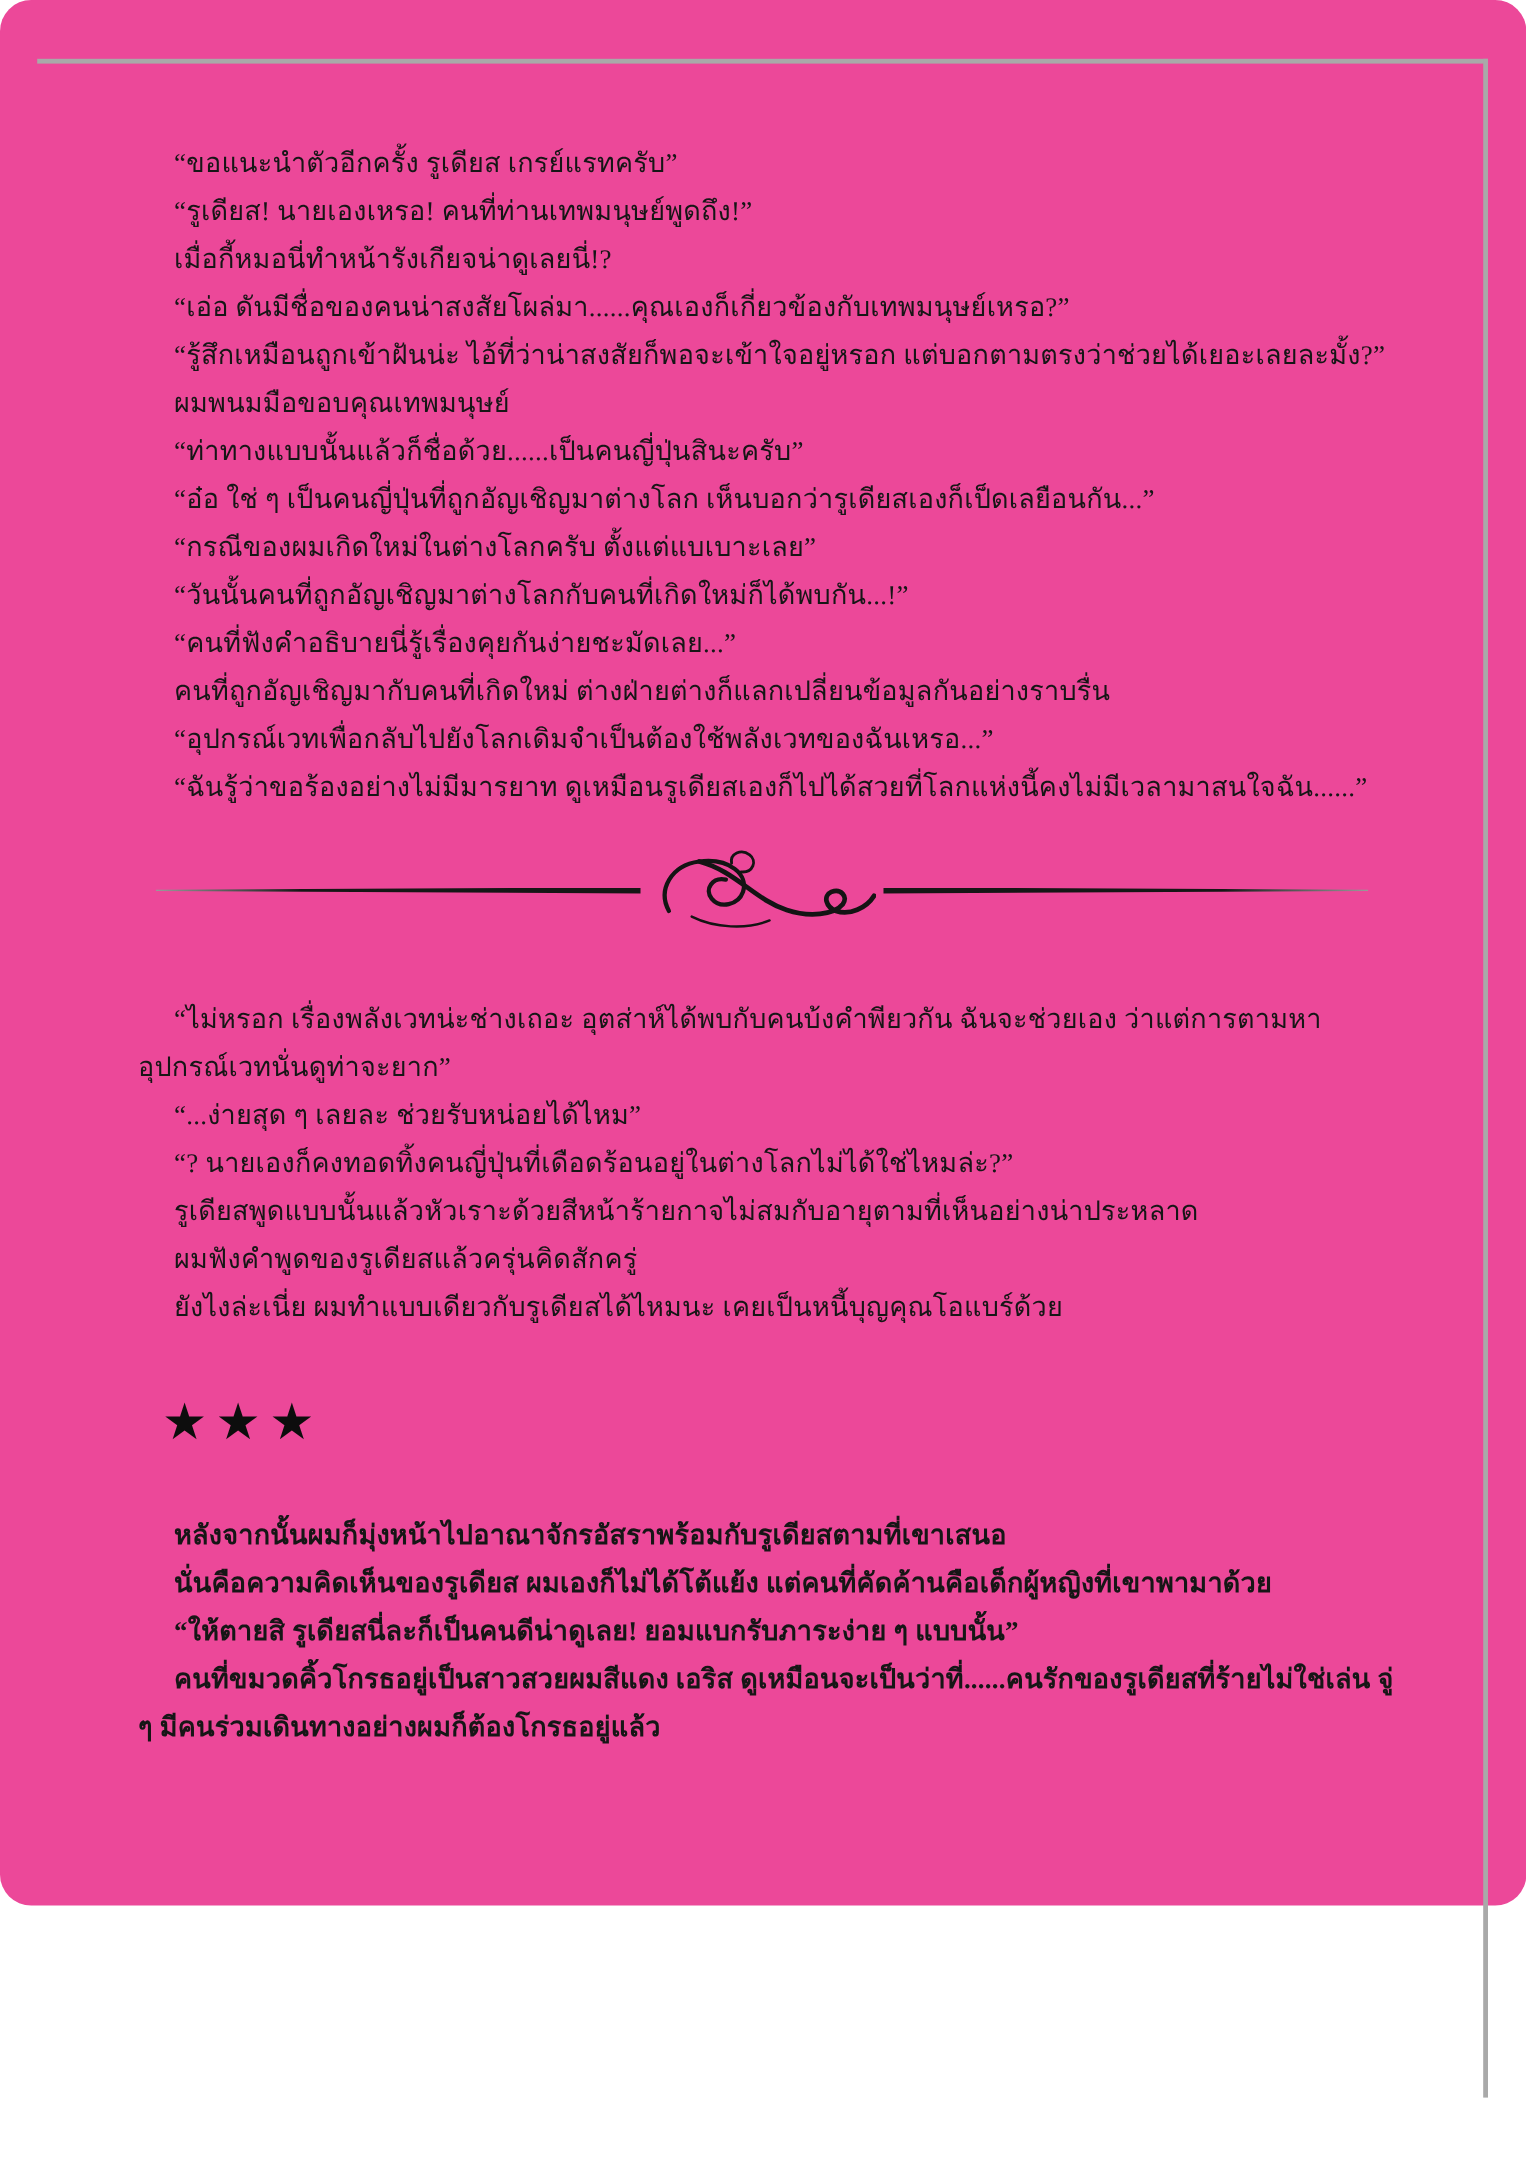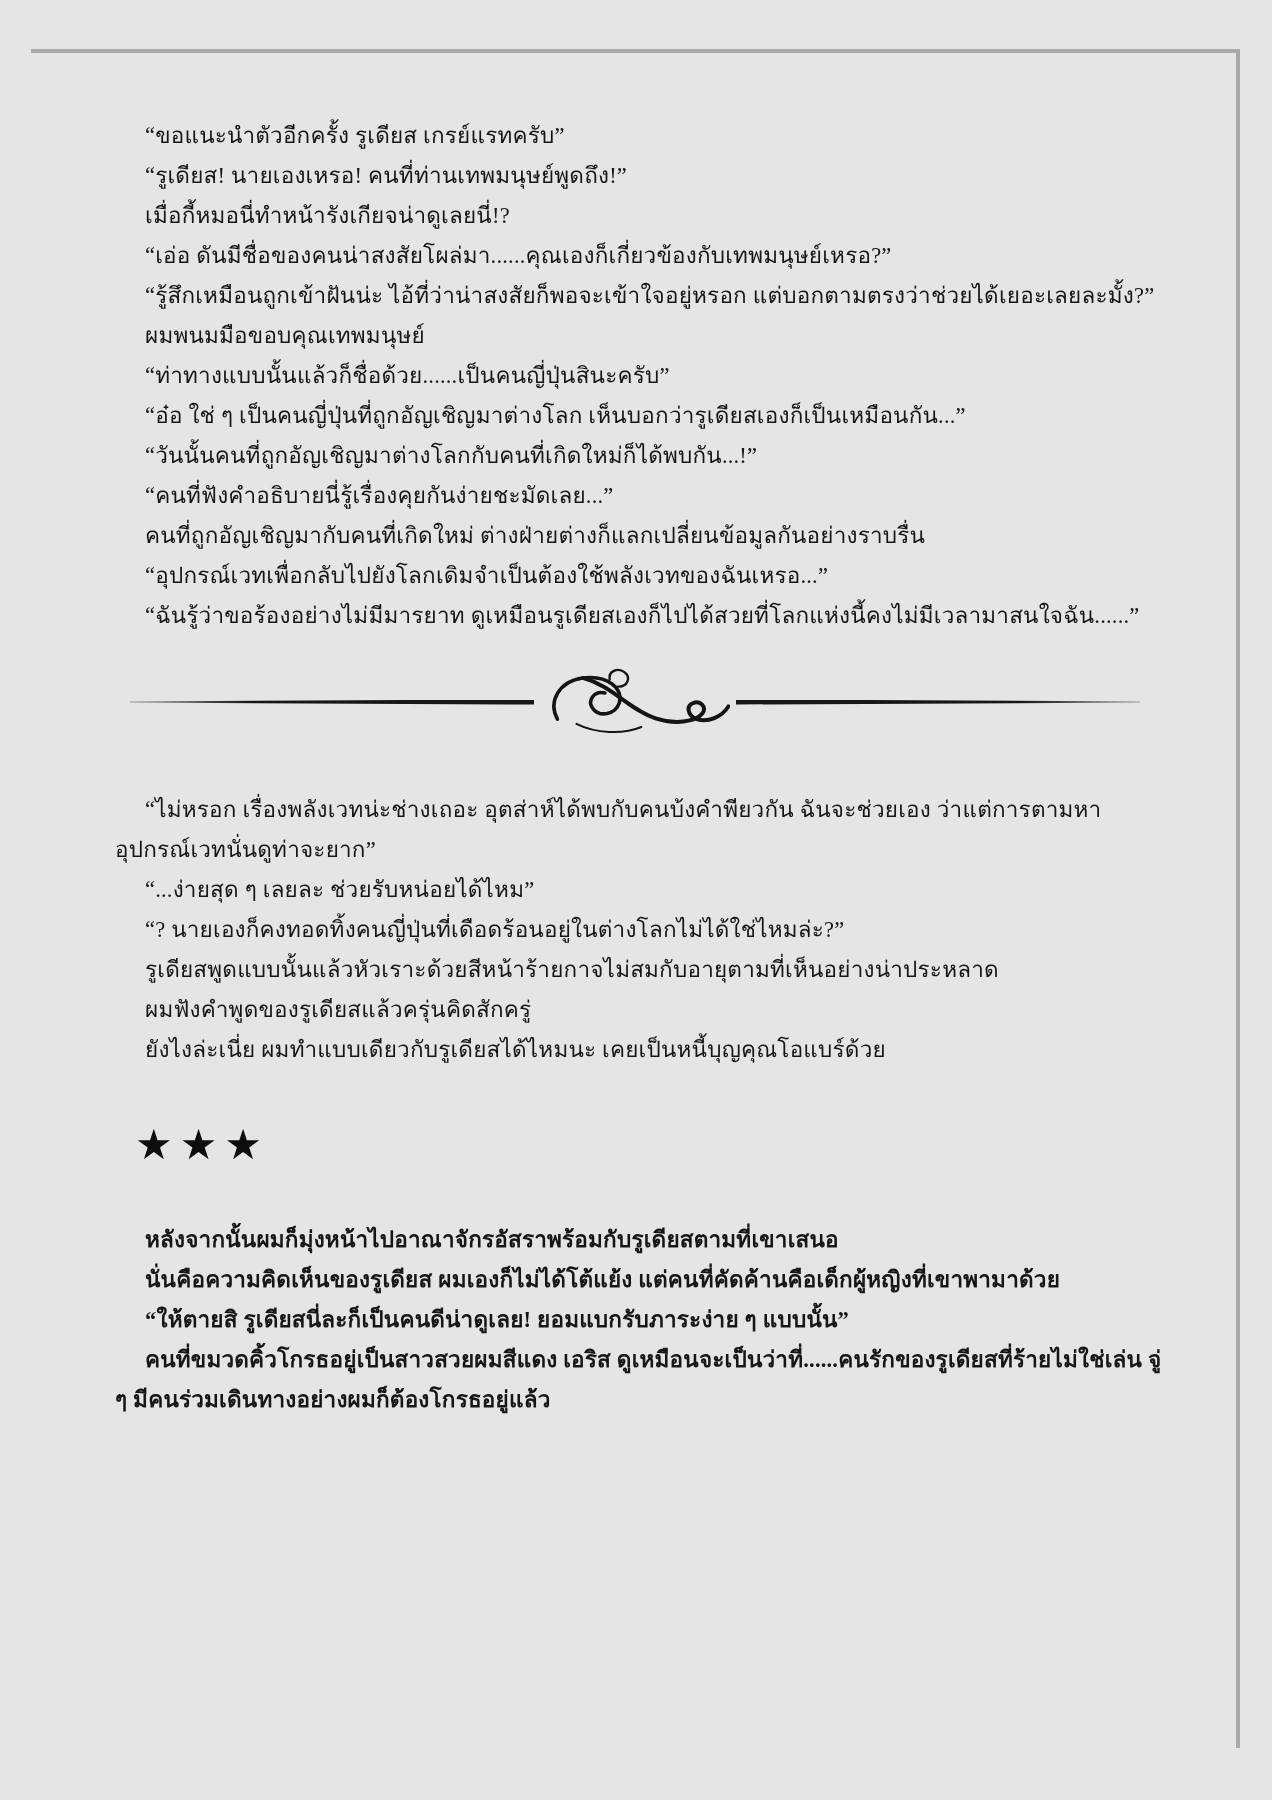--- a/index.html
+++ b/index.html
@@ -4,23 +4,24 @@
 <style>
   * { margin: 0; padding: 0; box-sizing: border-box; }
   html, body {
     width: 1272px; height: 1800px;
     background: #ffffff;
     font-family: "Liberation Serif", "DejaVu Serif", serif;
     overflow: hidden;
   }
   .page {
     position: relative;
-    width: 1272px; height: 1800px;
-    background: #e5e5e5;
+    width: 1272px; height: 1588px;
+    background: #ec4899;
     color: #161616;
+    border-radius: 26px;
   }
   
   .top-rule {
     position: absolute;
     left: 31px; top: 49px;
     width: 1209px; height: 4px;
     background: #a9a9a9;
   }
   .right-rule {
     position: absolute;
@@ -95,21 +96,22 @@
 
     <div class="text-block sec-one">
 
     <p class="para">“ขอแนะนำตัวอีกครั้ง รูเดียส เกรย์แรทครับ”</p>
         <p class="para">“รูเดียส! นายเองเหรอ! คนที่ท่านเทพมนุษย์พูดถึง!”</p>
         <p class="para">เมื่อกี้หมอนี่ทำหน้ารังเกียจน่าดูเลยนี่!?</p>
         <p class="para">“เอ่อ ดันมีชื่อของคนน่าสงสัยโผล่มา......คุณเองก็เกี่ยวข้องกับเทพมนุษย์เหรอ?”</p>
         <p class="para">“รู้สึกเหมือนถูกเข้าฝันน่ะ ไอ้ที่ว่าน่าสงสัยก็พอจะเข้าใจอยู่หรอก แต่บอกตามตรงว่าช่วยได้เยอะเลยละมั้ง?”</p>
         <p class="para">ผมพนมมือขอบคุณเทพมนุษย์</p>
         <p class="para">“ท่าทางแบบนั้นแล้วก็ชื่อด้วย......เป็นคนญี่ปุ่นสินะครับ”</p>
-        <p class="para">“อ๋อ ใช่ ๆ เป็นคนญี่ปุ่นที่ถูกอัญเชิญมาต่างโลก เห็นบอกว่ารูเดียสเองก็เป็นเหมือนกัน...”</p>
+        <p class="para">“อ๋อ ใช่ ๆ เป็นคนญี่ปุ่นที่ถูกอัญเชิญมาต่างโลก เห็นบอกว่ารูเดียสเองก็เป็ดเลยือนกัน...”</p>
+        <p class="para">“กรณีของผมเกิดใหม่ในต่างโลกครับ ตั้งแต่แบเบาะเลย”</p>
         <p class="para">“วันนั้นคนที่ถูกอัญเชิญมาต่างโลกกับคนที่เกิดใหม่ก็ได้พบกัน...!”</p>
         <p class="para">“คนที่ฟังคำอธิบายนี่รู้เรื่องคุยกันง่ายชะมัดเลย...”</p>
         <p class="para">คนที่ถูกอัญเชิญมากับคนที่เกิดใหม่ ต่างฝ่ายต่างก็แลกเปลี่ยนข้อมูลกันอย่างราบรื่น</p>
         <p class="para">“อุปกรณ์เวทเพื่อกลับไปยังโลกเดิมจำเป็นต้องใช้พลังเวทของฉันเหรอ...”</p>
         <p class="para">“ฉันรู้ว่าขอร้องอย่างไม่มีมารยาท ดูเหมือนรูเดียสเองก็ไปได้สวยที่โลกแห่งนี้คงไม่มีเวลามาสนใจฉัน......”</p>
       </div>
 
     <div class="divider">
       <div class="divider-line left"></div>
       <svg class="divider-ornament" viewBox="0 0 240 100" preserveAspectRatio="xMidYMid meet">

